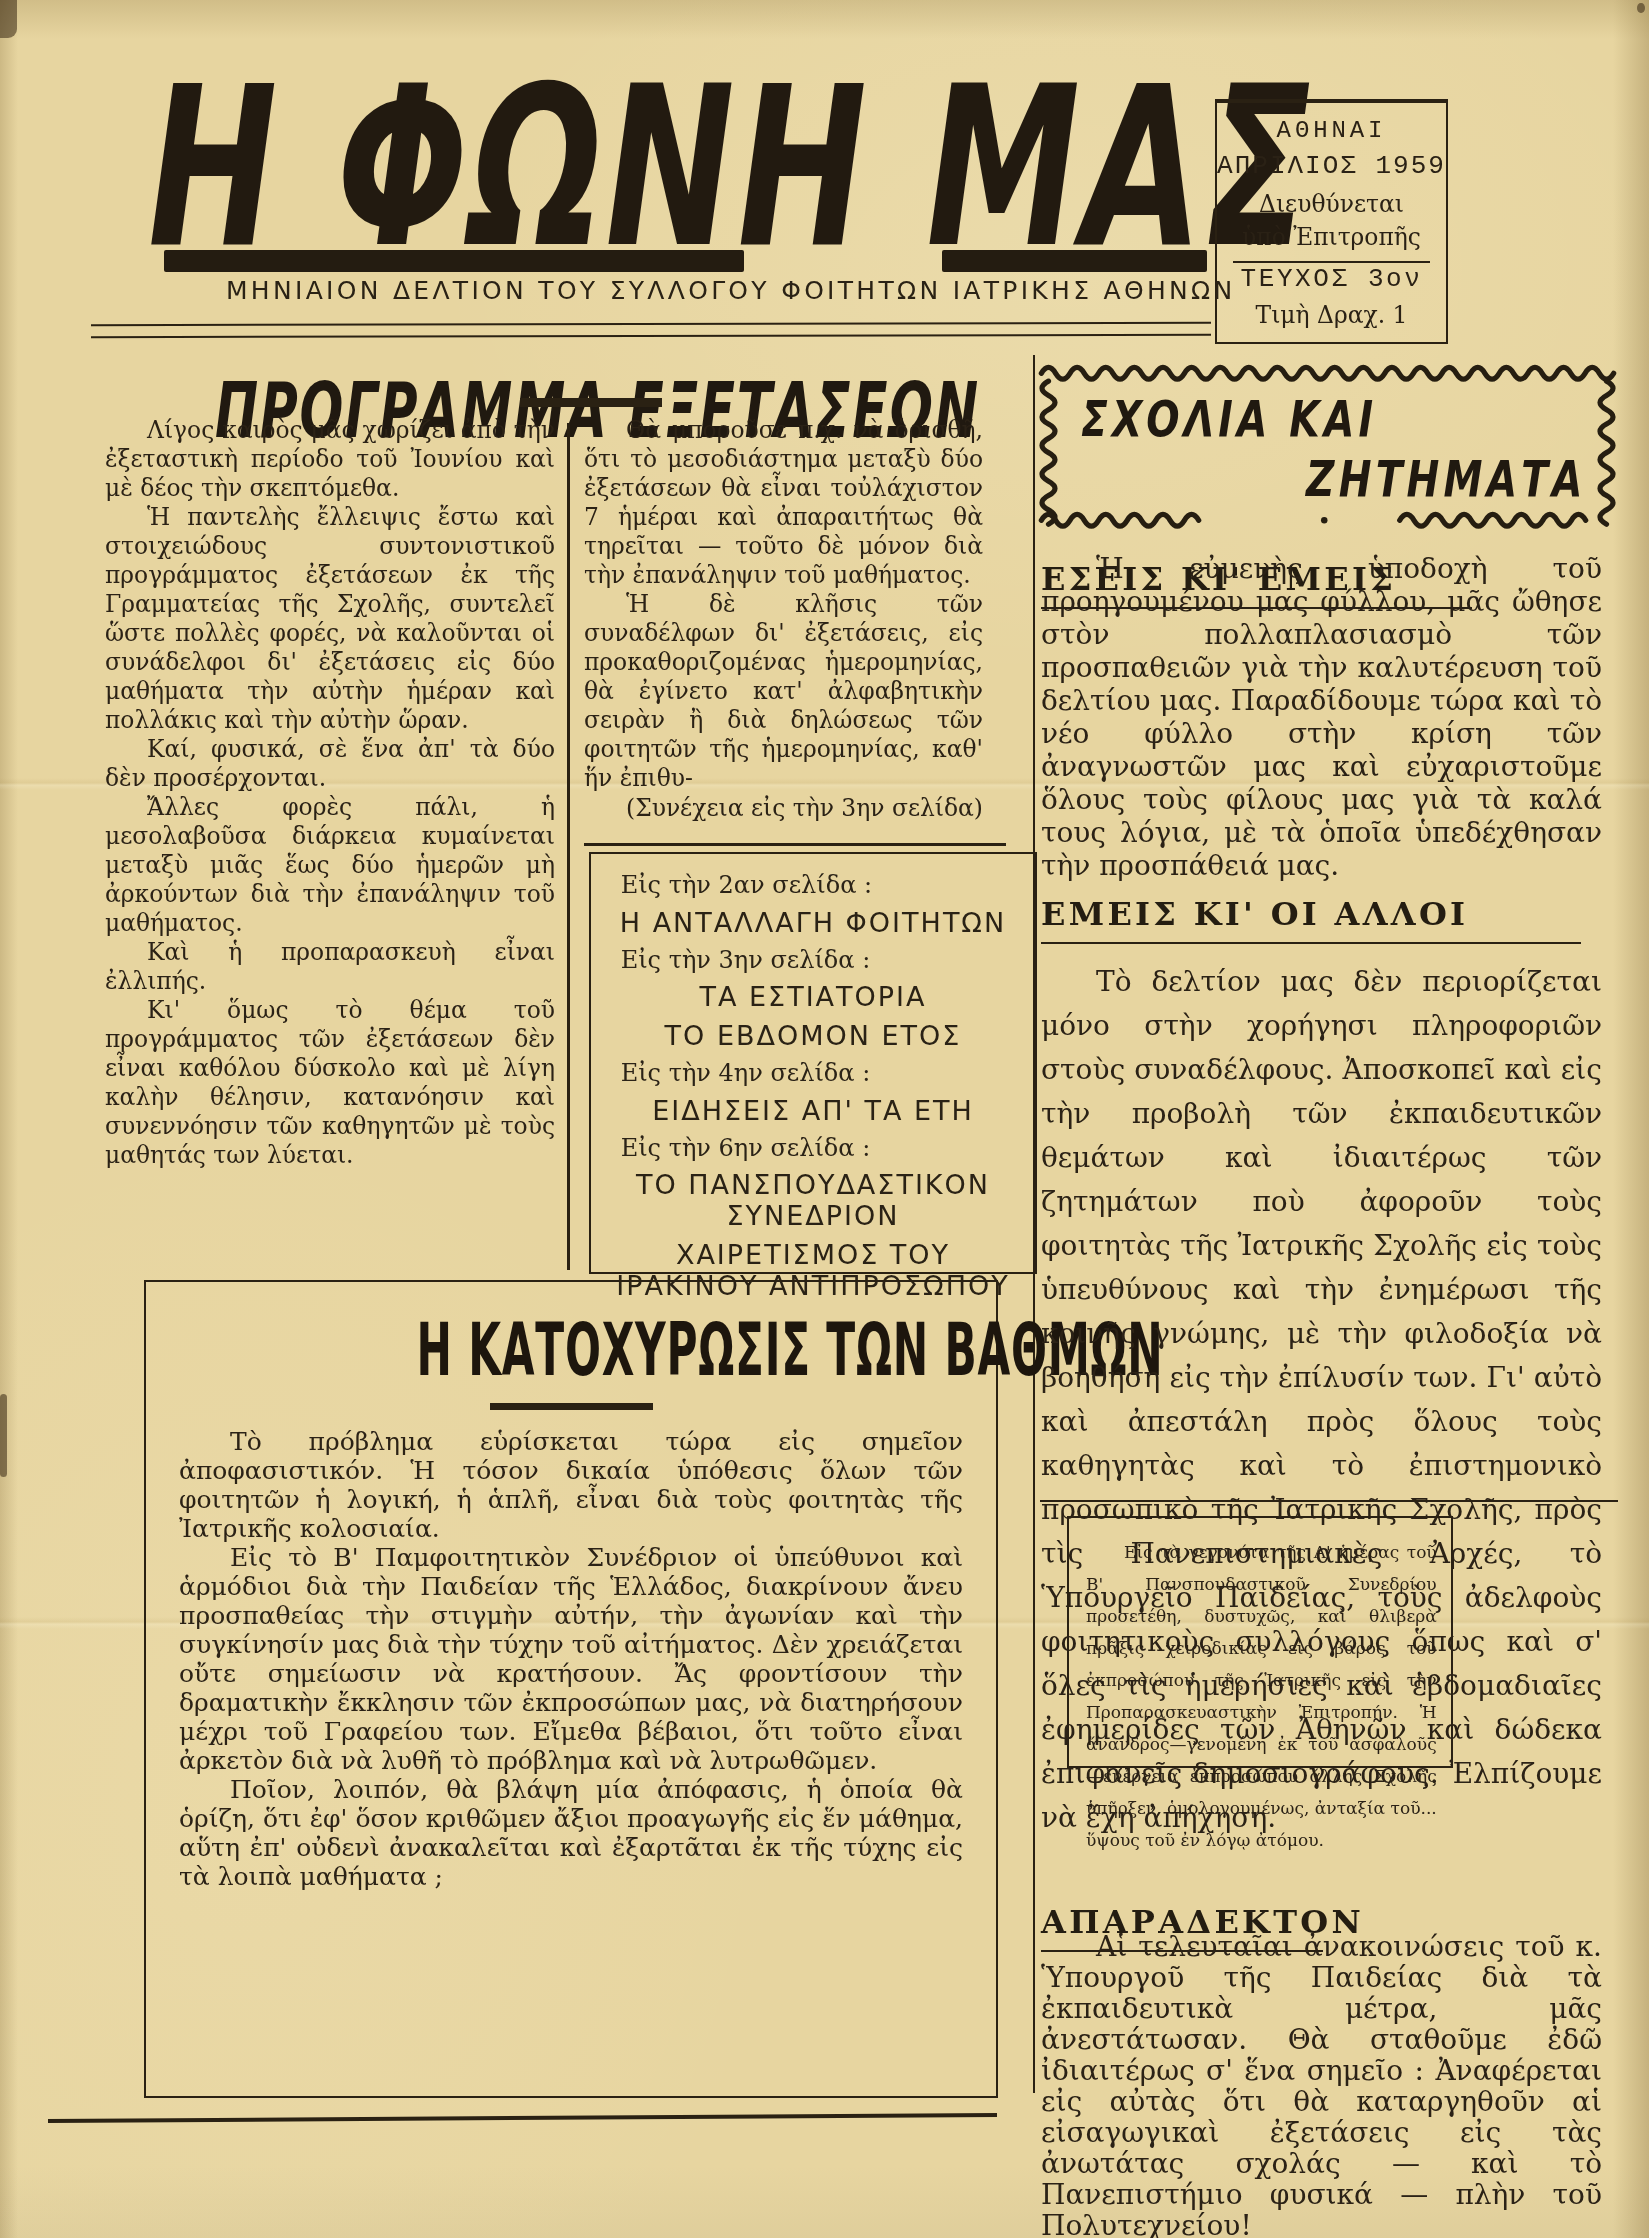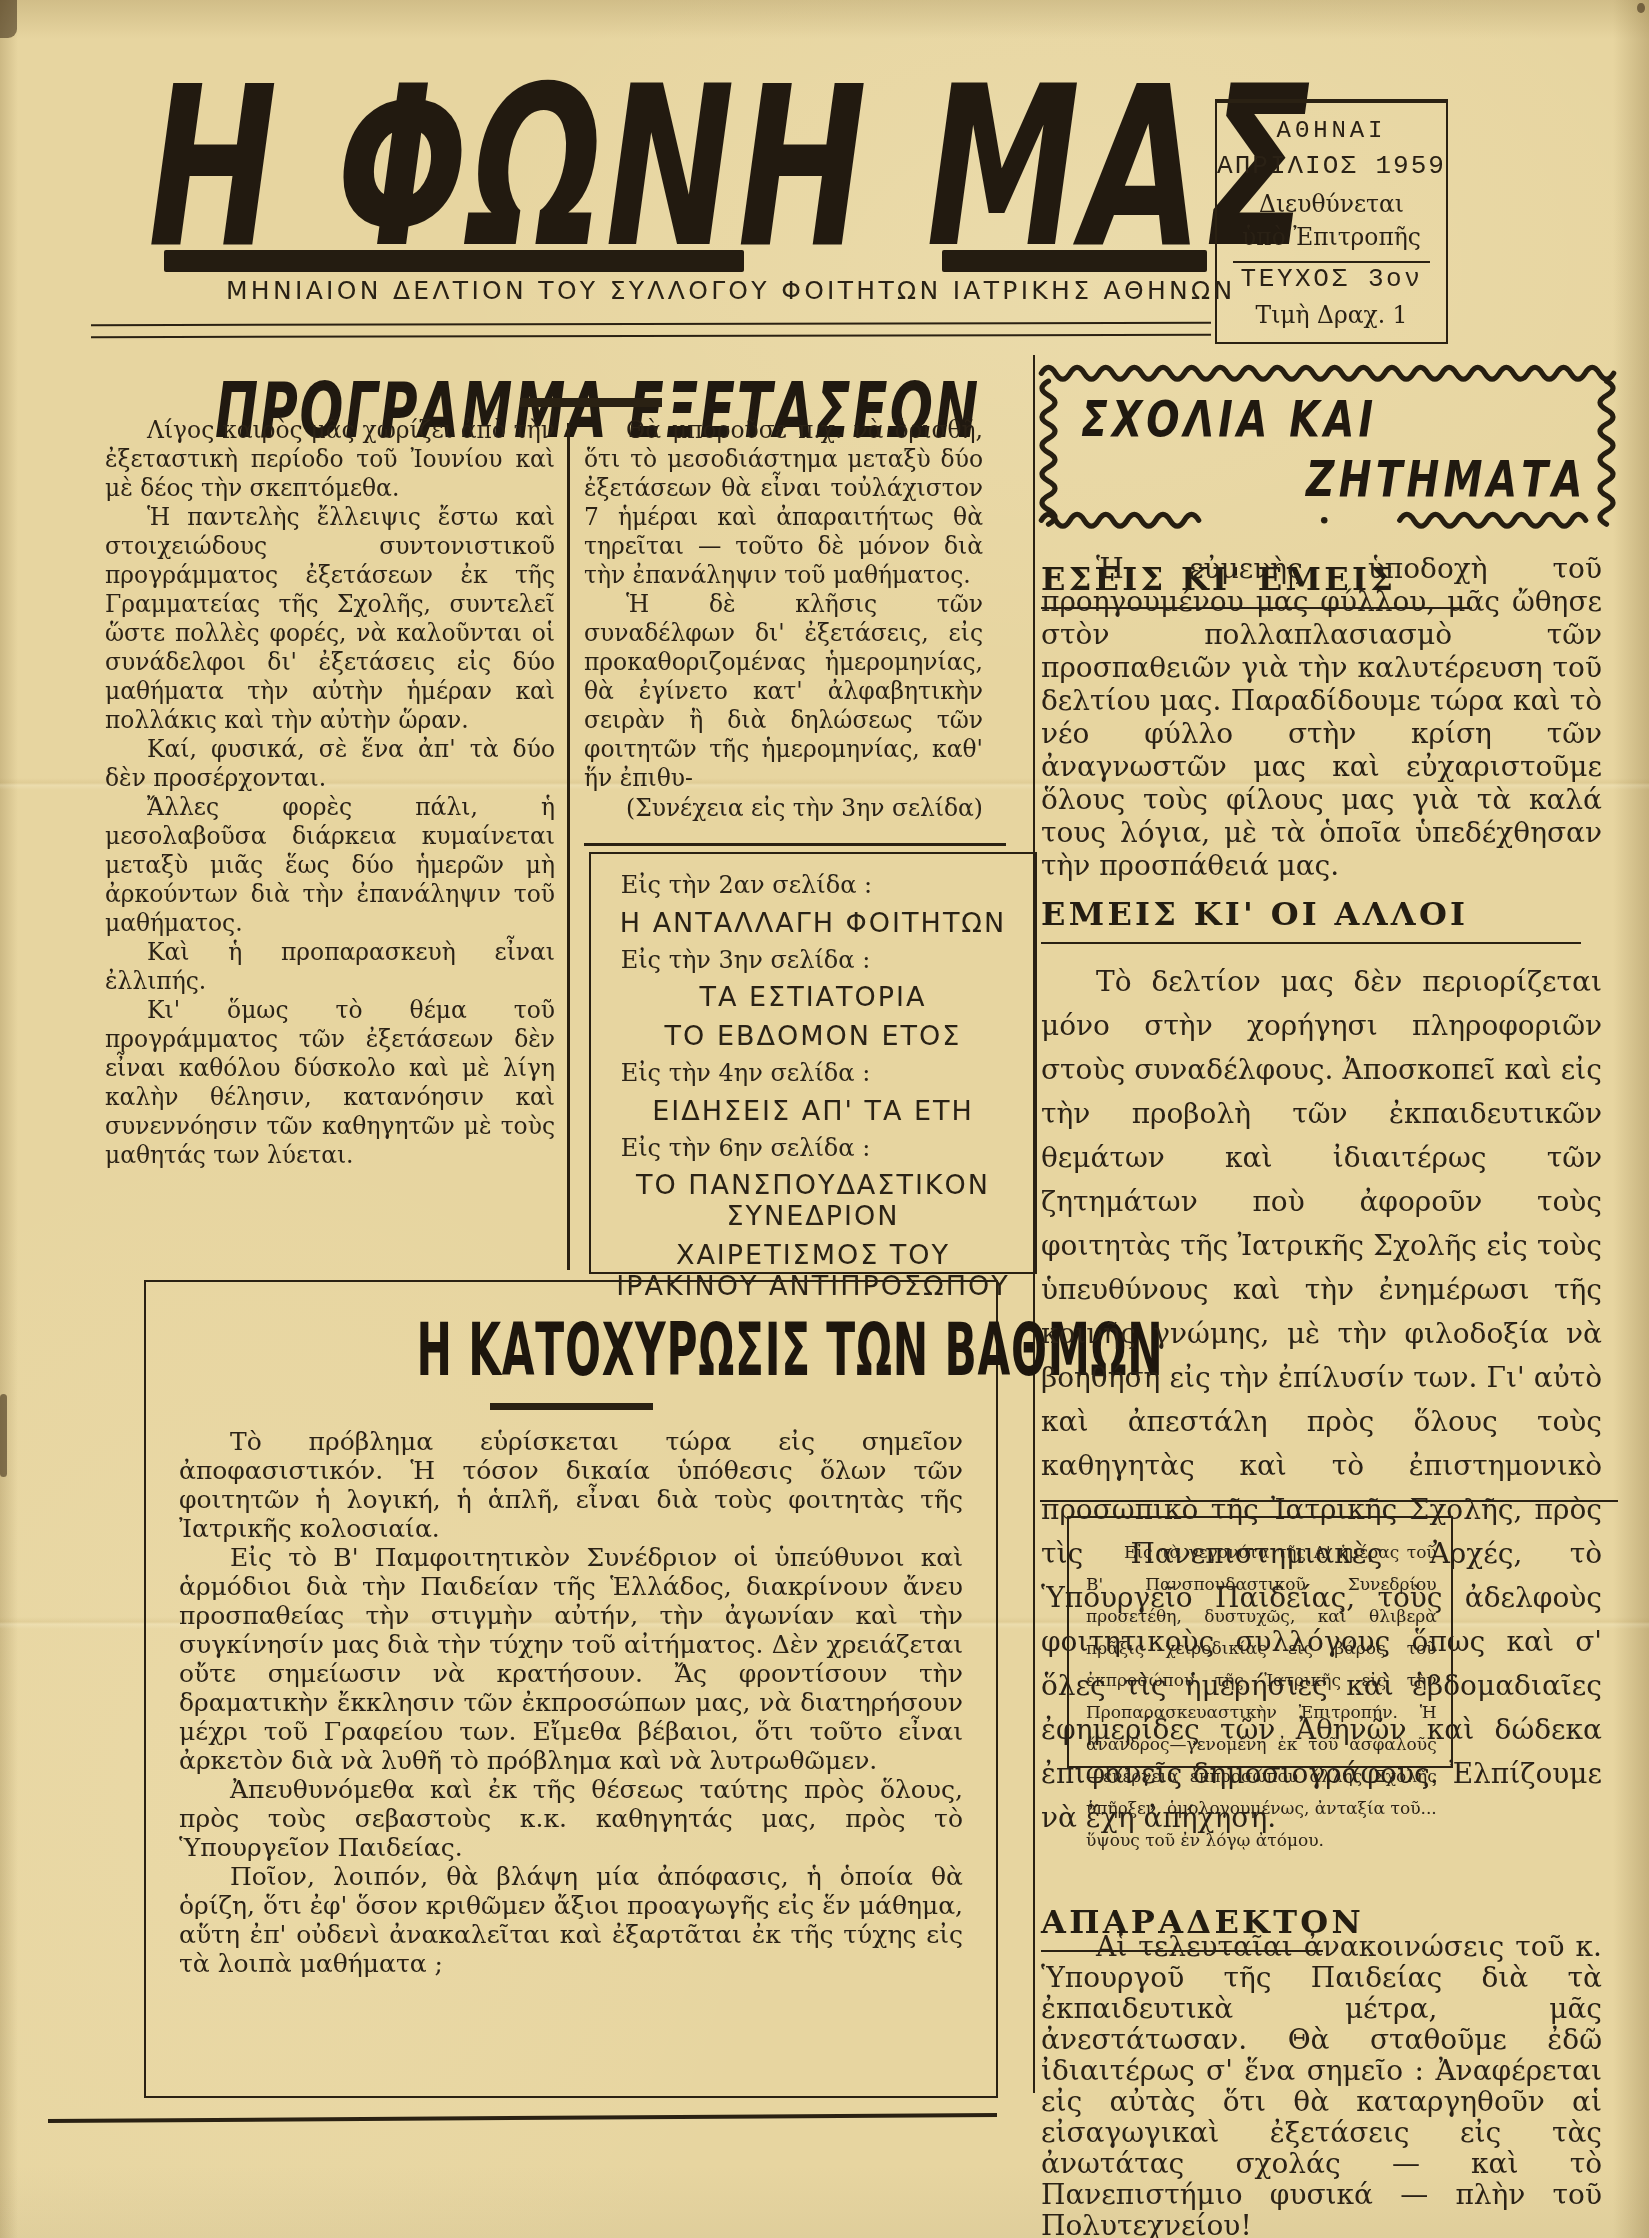--- a/index.html
+++ b/index.html
@@ -200,21 +200,20 @@
   </section>
 
   <section class="grades-box">
     <div class="grades-headline-wrap">
       <span class="grades-headline">Η ΚΑΤΟΧΥΡΩΣΙΣ ΤΩΝ ΒΑΘΜΩΝ</span>
     </div>
     <div class="grades-rule"></div>
     <div class="grades-text">
       <p>Τὸ πρόβλημα εὑρίσκεται τώρα εἰς σημεῖον ἀποφασιστικόν. Ἡ τόσον δικαία ὑπόθεσις ὅλων τῶν φοιτητῶν ἡ λογική, ἡ ἁπλῆ, εἶναι διὰ τοὺς φοιτητὰς τῆς Ἰατρικῆς κολοσιαία.</p>
       <p>Εἰς τὸ Β' Παμφοιτητικὸν Συνέδριον οἱ ὑπεύθυνοι καὶ ἁρμόδιοι διὰ τὴν Παιδείαν τῆς Ἑλλάδος, διακρίνουν ἄνευ προσπαθείας τὴν στιγμὴν αὐτήν, τὴν ἀγωνίαν καὶ τὴν συγκίνησίν μας διὰ τὴν τύχην τοῦ αἰτήματος. Δὲν χρειάζεται οὔτε σημείωσιν νὰ κρατήσουν. Ἄς φροντίσουν τὴν δραματικὴν ἔκκλησιν τῶν ἐκπροσώπων μας, νὰ διατηρήσουν μέχρι τοῦ Γραφείου των. Εἴμεθα βέβαιοι, ὅτι τοῦτο εἶναι ἀρκετὸν διὰ νὰ λυθῆ τὸ πρόβλημα καὶ νὰ λυτρωθῶμεν.</p>
-      <p>Ἀπευθυνόμεθα καὶ ἐκ τῆς θέσεως ταύτης πρὸς ὅλους, πρὸς τοὺς σεβαστοὺς κ.κ. καθηγητάς μας, πρὸς τὸ Ὑπουργεῖον Παιδείας.</p>
       <p>Ποῖον, λοιπόν, θὰ βλάψη μία ἀπόφασις, ἡ ὁποία θὰ ὁρίζη, ὅτι ἐφ' ὅσον κριθῶμεν ἄξιοι προαγωγῆς εἰς ἕν μάθημα, αὕτη ἐπ' οὐδενὶ ἀνακαλεῖται καὶ ἐξαρτᾶται ἐκ τῆς τύχης εἰς τὰ λοιπὰ μαθήματα ;</p>
     </div>
   </section>
 
   <div class="bottom-rule"></div>
 
   <aside>
 
     <div class="comments-box">
       <svg width="579" height="173" viewBox="0 0 890 266">

